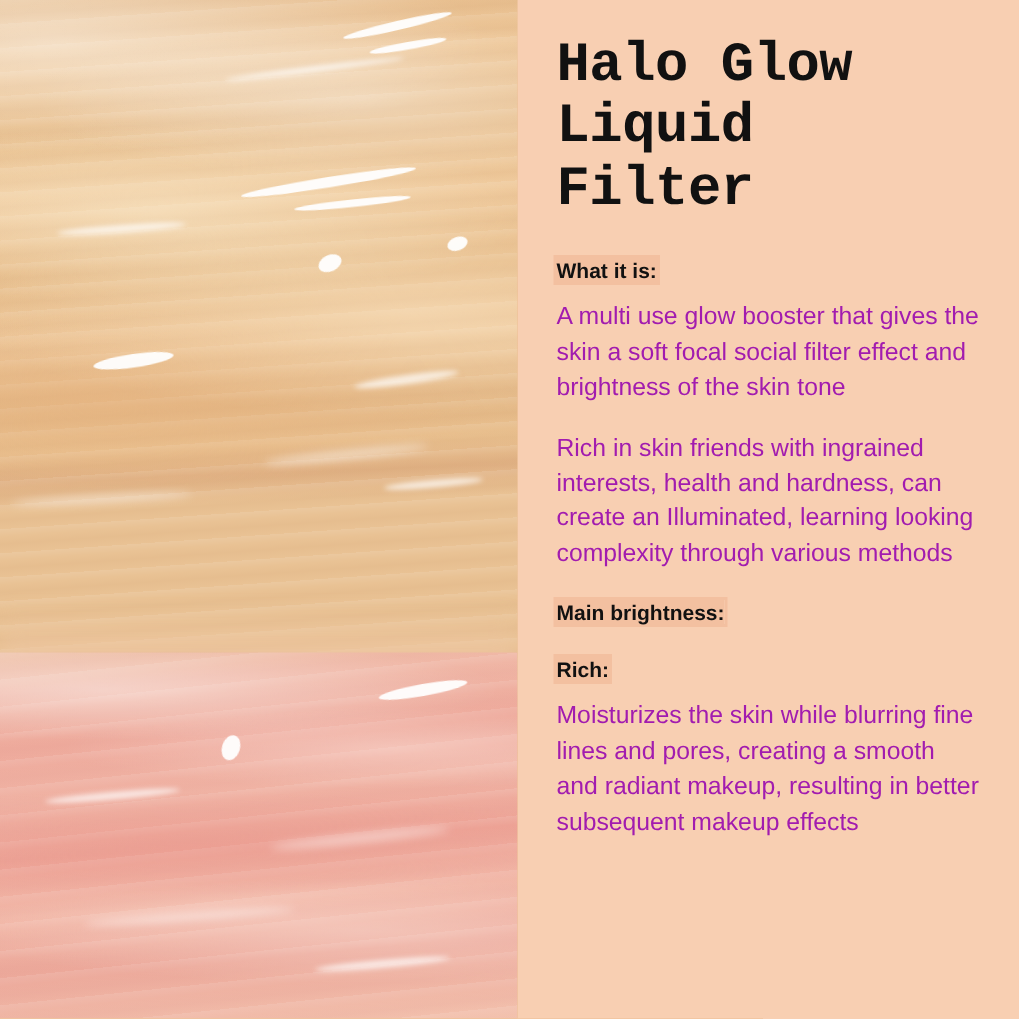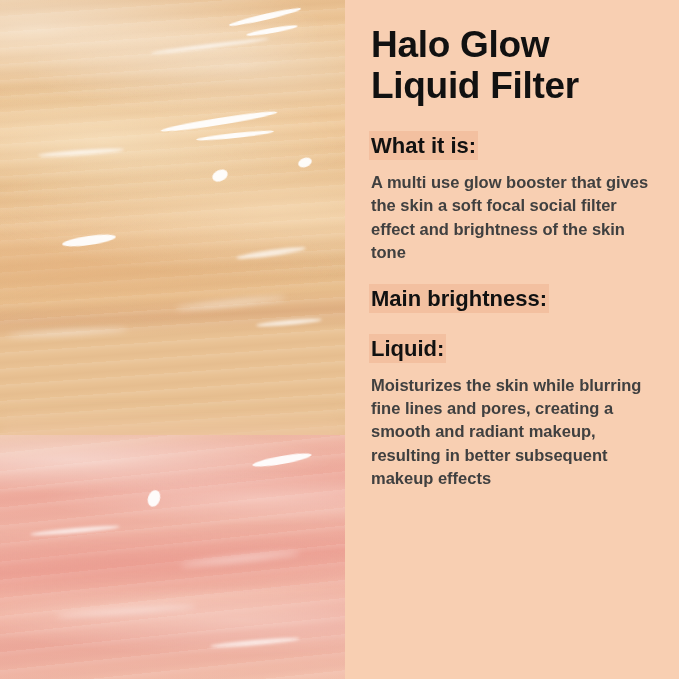--- a/index.html
+++ b/index.html
@@ -109,40 +109,41 @@
     box-sizing: border-box;
     color: #1b1b1b;
   }
   .title {
     font-size: 37px;
     font-weight: 700;
     line-height: 1.12;
     letter-spacing: -0.3px;
     color: #111;
     margin: 6px 0 22px 0;
+    font-family: Liberation Mono, monospace;
   }
   .title .line { display: block; }
   .section { margin-bottom: 17px; }
   .section:last-child { margin-bottom: 0; }
   .heading {
     display: inline;
-    font-size: 22px;
+    font-size: 14px;
     font-weight: 700;
     color: #111;
     background: #f3c0a0;
     box-shadow: 0 0 0 2px #f3c0a0;
     line-height: 1.5;
     margin-top: 48px;
   }
   .heading-wrap { margin-bottom: 9px; }
   .body {
     font-size: 16.5px;
     line-height: 1.42;
-    color: #404040;
-    font-weight: 700;
+    color: #a21caf;
+    font-weight: 400;
   }
 </style>
 </head>
 <body>
 
 <div class="page">
 
   <div class="art">
     <div class="layer gold"></div>
     <div class="layer gold-tex"></div>
@@ -180,29 +181,30 @@
     </div>
 
     <div class="section">
       <div class="heading-wrap">
         <span class="heading">What it is:</span>
       </div>
       <div class="body">A multi use glow booster that gives the skin a soft focal social filter effect and brightness of the skin tone</div>
     </div>
 
     <div class="section">
+      <div class="body">Rich in skin friends with ingrained interests, health and hardness, can create an Illuminated, learning looking complexity through various methods</div>
     </div>
 
     <div class="section">
       <div class="heading-wrap">
         <span class="heading">Main brightness:</span>
       </div>
     </div>
 
     <div class="section">
       <div class="heading-wrap">
-        <span class="heading">Liquid:</span>
+        <span class="heading">Rich:</span>
       </div>
       <div class="body">Moisturizes the skin while blurring fine lines and pores, creating a smooth and radiant makeup, resulting in better subsequent makeup effects</div>
     </div>
 
   </div>
 </div>
 
 </body></html>

